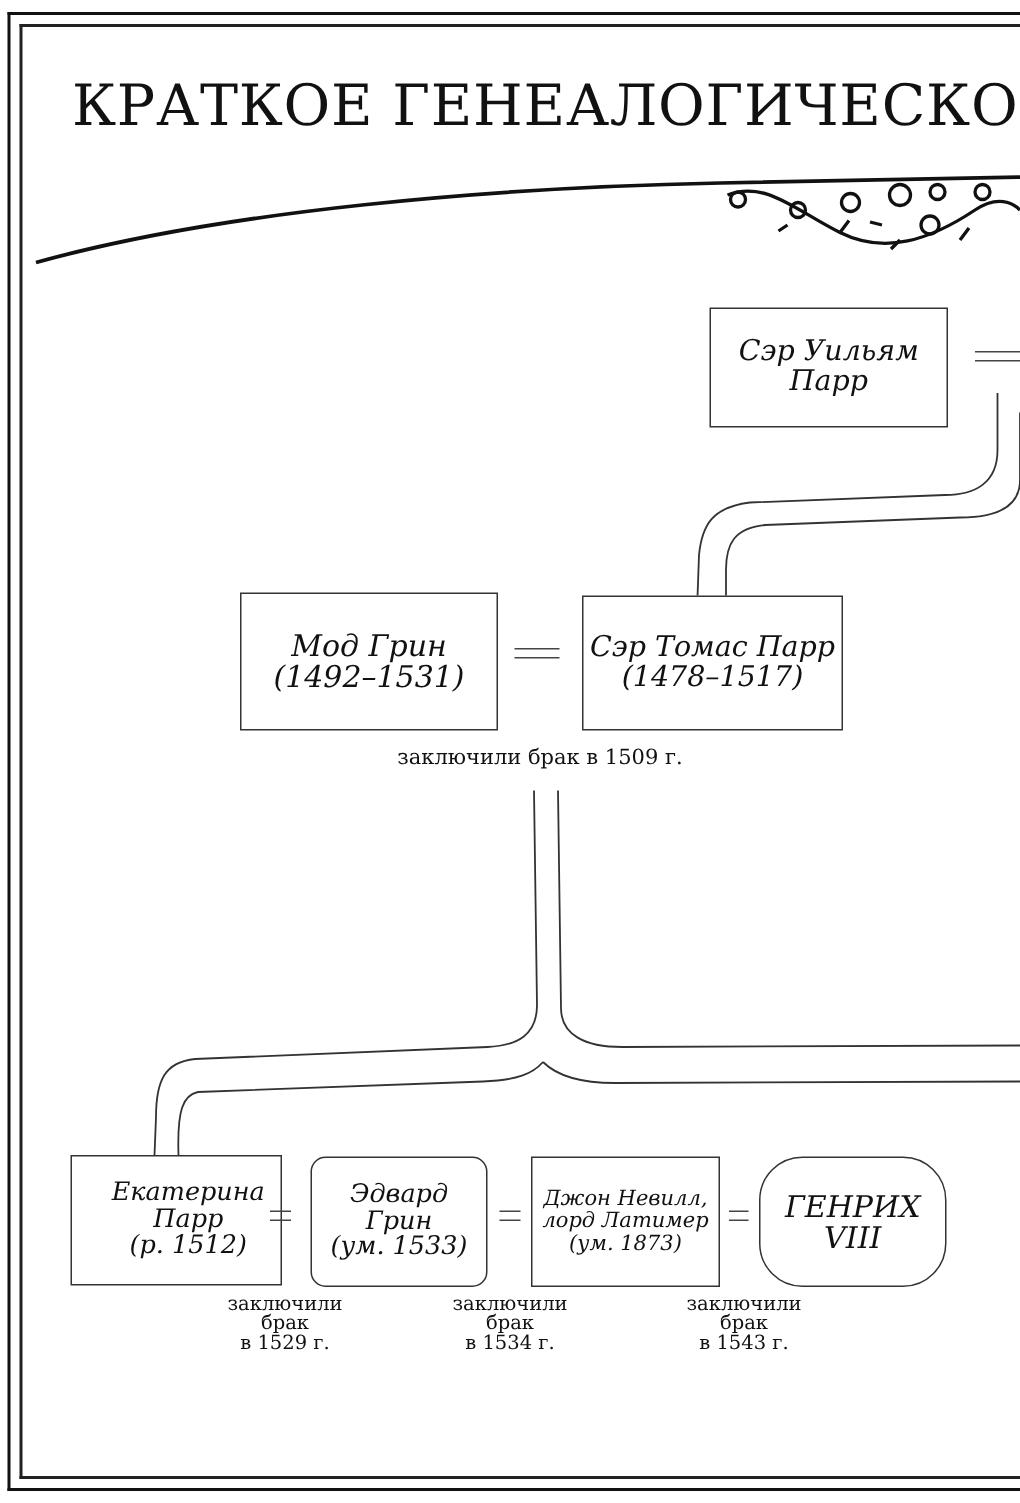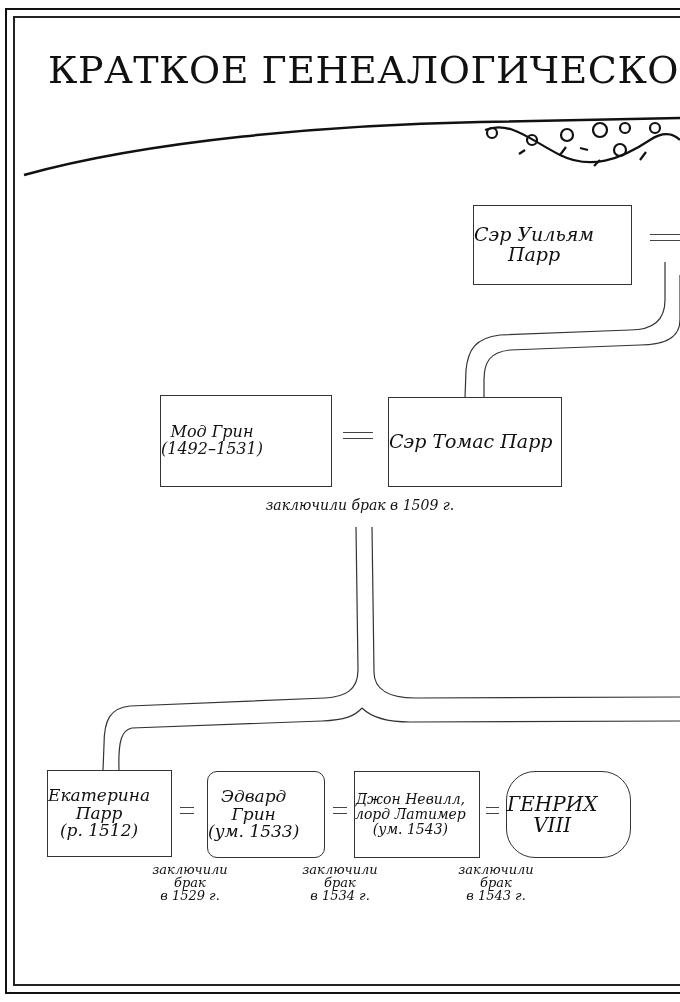--- a/index.html
+++ b/index.html
@@ -6,24 +6,24 @@
   body { width:680px; height:1002px; position:relative; overflow:hidden;
          font-family:"DejaVu Serif", serif; color:#1a1a1a; }
   .frame-outer { position:absolute; left:5px; top:8px; width:690px; height:982px;
                  border:2px solid #111; border-right:none; }
   .frame-inner { position:absolute; left:13px; top:16px; width:690px; height:966px;
                  border:2px solid #222; border-right:none; }
   svg.lines { position:absolute; left:0; top:0; }
   .title { position:absolute; left:48px; top:48px; font-family:"DejaVu Serif", serif;
            font-size:38px; letter-spacing:0.5px; font-weight:normal; color:#111; white-space:nowrap; }
   .box { position:absolute; border:1.5px solid #333; background:#fff;
-         display:flex; align-items:center; text-align:center;
+         display:flex; align-items:center; justify-content:center; text-align:center;
          font-style:italic; font-family:"DejaVu Serif", serif; color:#111; line-height:1.05; }
   .box .ln { display:block; }
-  .caption { position:absolute; text-align:center; font-style:italic;
+  .caption { position:absolute; text-align:center; 
              font-family:"DejaVu Serif", serif; font-size:13px; color:#111; line-height:1.0; }
   .eq { position:absolute; }
   .eq i { display:block; height:1.2px; background:#444; margin-bottom:5px; }
 </style>
 </head>
 <body>
 
 <div class="frame-outer" data-name="outer-border"></div>
 <div class="frame-inner" data-name="inner-border"></div>
 
@@ -79,40 +79,41 @@
   <div>
     <span class="ln" data-name="person-name">Сэр Уильям</span>
     <span class="ln" data-name="person-name-2">Парр</span>
   </div>
 </div>
 <div class="eq" data-name="marriage-sign" style="left:650px; top:234px; width:30px;">
     <i></i>
     <i></i>
   </div>
 
-<div class="box" data-name="person-maud-green" style="left:160px; top:395px; width:170px; height:90px; font-size:16px;">
+<div class="box" data-name="person-maud-green" style="left:160px; top:395px; width:170px; height:90px; font-size:20px;">
   <div>
     <span class="ln" data-name="person-name">Мод Грин</span>
     <span class="ln" data-name="person-dates">(1492–1531)</span>
   </div>
 </div>
 <div class="eq" data-name="marriage-sign" style="left:343px; top:432px; width:30px;">
     <i></i>
     <i></i>
   </div>
 
 <div class="box" data-name="person-thomas-parr" style="left:388px; top:397px; width:172px; height:88px; font-size:19px;">
   <div>
     <span class="ln" data-name="person-name">Сэр Томас Парр</span>
+    <span class="ln" data-name="person-dates">(1478–1517)</span>
   </div>
 </div>
 
 <div class="caption" data-name="marriage-caption-1509" style="left:220px; top:498px; width:280px; font-size:14px;">заключили брак в 1509 г.</div>
 
-<div class="box" data-name="person-catherine-parr" style="left:47px; top:770px; width:123px; height:85px; font-size:17px;">
+<div class="box" data-name="person-catherine-parr" style="left:47px; top:770px; width:123px; height:85px; font-size:17px;padding-left:16px;">
   <div>
     <span class="ln" data-name="person-name">Екатерина</span>
     <span class="ln" data-name="person-name-2">Парр</span>
     <span class="ln" data-name="person-dates">(р. 1512)</span>
   </div>
 </div>
 <div class="eq" data-name="marriage-sign" style="left:180px; top:807px; width:14px;">
     <i></i>
     <i></i>
   </div>
@@ -126,21 +127,21 @@
 </div>
 <div class="eq" data-name="marriage-sign" style="left:333px; top:807px; width:14px;">
     <i></i>
     <i></i>
   </div>
 
 <div class="box" data-name="person-john-neville" style="left:354px; top:771px; width:124px; height:85px; font-size:14px;">
   <div>
     <span class="ln" data-name="person-name">Джон Невилл,</span>
     <span class="ln" data-name="person-title">лорд Латимер</span>
-    <span class="ln" data-name="person-dates">(ум. 1543)</span>
+    <span class="ln" data-name="person-dates">(ум. 1873)</span>
   </div>
 </div>
 <div class="eq" data-name="marriage-sign" style="left:486px; top:807px; width:13px;">
     <i></i>
     <i></i>
   </div>
 
 <div class="box" data-name="person-henry-viii" style="left:506px; top:771px; width:123px; height:85px; font-size:20px;border-radius:29px;">
   <div>
     <span class="ln" data-name="person-name">ГЕНРИХ</span>

